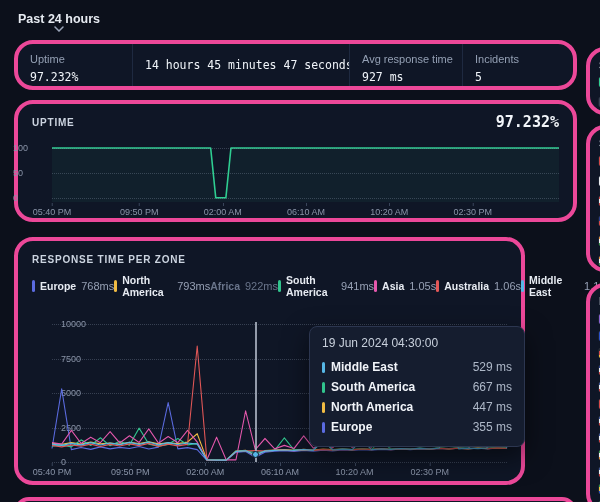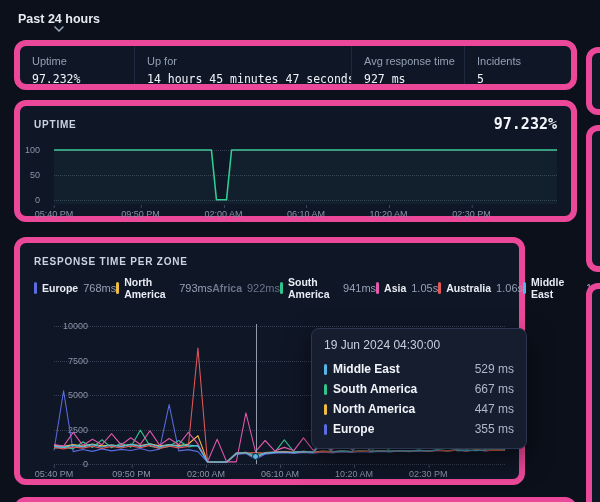--- a/index.html
+++ b/index.html
@@ -12,21 +12,21 @@
   }
   .mono{font-family:"DejaVu Sans Mono",monospace;}
 
   
   .range{position:absolute;left:18px;top:12px;display:flex;align-items:center;gap:0;cursor:pointer;flex-direction:column;}
   .range-label{font-size:12.5px;color:#e6eaf1;font-weight:600;}
   .chev{width:10px;height:6px;display:block;}
 
   
   .panel{
-    position:absolute;background:#0f1626;border:6px solid #ec4899;border-radius:12px;
+    position:absolute;background:#0f1626;border:4px solid #ec4899;border-radius:19px;
     box-sizing:border-box;
   }
   
   .stats{left:14px;top:40px;width:563px;height:50px;display:flex;}
   .stat{box-sizing:border-box;padding:9px 8px 0 12px;overflow:hidden;}
   .stat + .stat{border-left:1px solid #1e2940;}
   .stat-label{font-size:11px;color:#94a0b4;white-space:nowrap;}
   .stat-value{font-size:11.5px;color:#f0f4f9;margin-top:5px;white-space:nowrap;}
   .w1{width:114px;}.w2{width:217px;}.w3{width:113px;}.w4{flex:1;}
 
@@ -39,21 +39,21 @@
   .uptime-big{
     position:absolute;right:14px;top:9px;font-size:15px;font-weight:700;color:#f3f6fa;
   }
   .plot{position:absolute;left:34px;right:14px;}
   .uptime .plot{top:40px;height:58px;}
   .plot svg{width:100%;height:100%;display:block;overflow:visible;}
   .ylabels{position:absolute;left:0;width:30px;}
   .uptime .ylabels{top:40px;height:58px;}
   .ylabel{
     position:absolute;right:5px;font-size:9px;color:#8a94a8;line-height:10px;
-    text-align:right;width:100%;box-sizing:border-box;padding-right:5px;
+    width:100%;box-sizing:border-box;padding-right:5px;
   }
   .xlabels{position:absolute;left:34px;right:14px;height:12px;}
   .uptime .xlabels{top:103px;}
   .xlabel{
     position:absolute;transform:translateX(-50%);font-size:9px;color:#8a94a8;white-space:nowrap;
   }
   .xlabel::before{
     content:"";position:absolute;left:50%;top:-4px;width:1px;height:3px;background:#3a465c;
   }
 
@@ -111,21 +111,20 @@
       <path d="M1 1 L5 5 L9 1" fill="none" stroke="#9aa4b8" stroke-width="1.5" stroke-linecap="round"></path>
     </svg>
 </div>
 
 <div class="panel stats">
   <div class="stat w1">
     <div class="stat-label">Uptime</div>
     <div class="stat-value mono">97.232%</div>
   </div>
   <div class="stat w2">
-    <div class="stat-label">Up for</div>
     <div class="stat-value mono">14 hours 45 minutes 47 seconds</div>
   </div>
   <div class="stat w3">
     <div class="stat-label">Avg response time</div>
     <div class="stat-value mono">927 ms</div>
   </div>
   <div class="stat w4">
     <div class="stat-label">Incidents</div>
     <div class="stat-value mono">5</div>
   </div>

